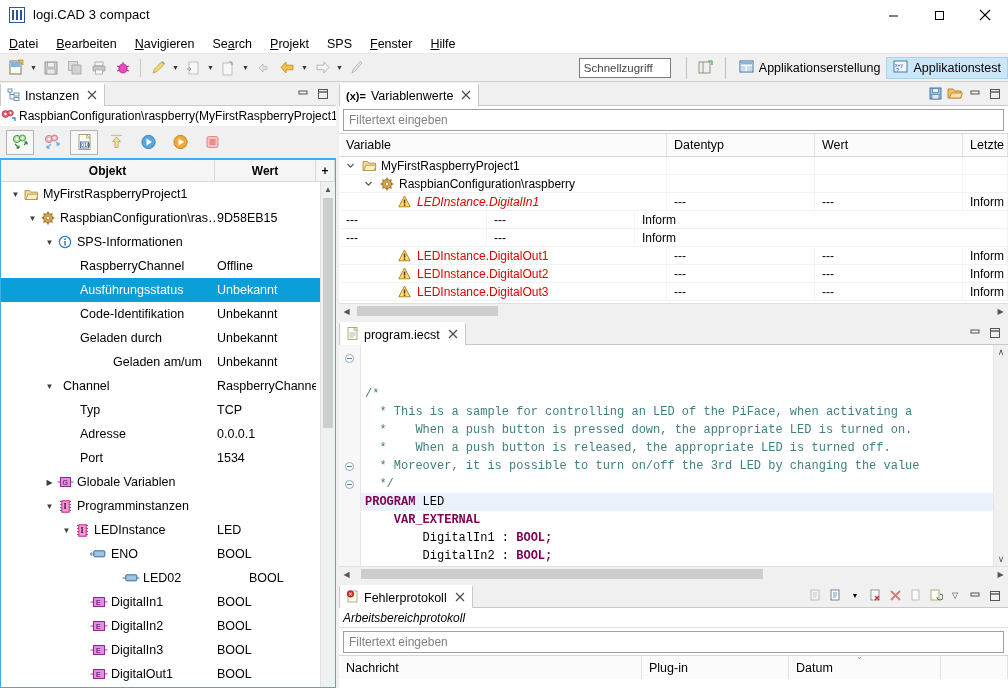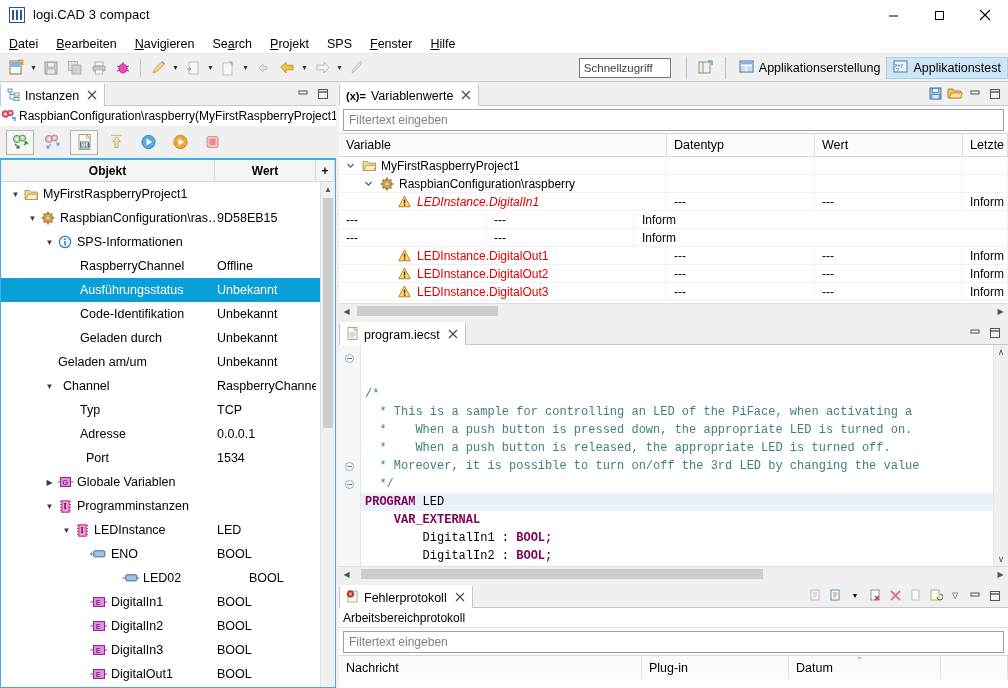--- a/index.html
+++ b/index.html
@@ -246,21 +246,21 @@
   .code .ln { height: 18px; padding-left: 4px; }
   .code .ln.hl { background: #eaf1fb; }
   .cm { color: #3f7f7f; }
   .kw { color: #7f0055; font-weight: bold; }
   .ed-vscroll { width: 15px; flex: 0 0 15px; background: #f0f0f0; border-left:1px solid #e6e6e6;
                 display:flex; flex-direction:column; justify-content:space-between; align-items:center; padding: 2px 0; }
   .ed-vscroll span { font-size: 9px; color:#555; }
 
   
   .err-sub { height: 20px; flex: 0 0 20px; display:flex; align-items:center; padding-left:4px;
-             font-size: 12px; border-bottom: 1px solid #e0e0e0; background:#fff; }
+             font-size: 12px; border-bottom: 1px solid #e0e0e0; background:#fff;font-style:italic; }
   .err-head { height: 24px; flex: 0 0 24px; display:flex; align-items:stretch; background:#fbfbfb;
               border-top:1px solid #d8d8d8; font-size:12.5px; }
 
   .sash-v { width: 3px; flex: 0 0 3px; background: #f0f0f0; }
   .sash-h { height: 3px; flex: 0 0 3px; background: #f0f0f0; }
 </style>
 </head>
 <body>
 
 <div class="app">
@@ -613,21 +613,21 @@
               </div>
               <div class="trow">
                 <div class="tcell-obj" style="padding-left: 59px;">
                   <span class="twist"></span>
                   <span style="width: 4px; flex: 0 0 4px;"></span>
                   <span style="margin-left: 3px;">Geladen durch</span>
                 </div>
                 <div class="tcell-val">Unbekannt</div>
               </div>
               <div class="trow">
-                <div class="tcell-obj" style="padding-left: 37px;">
+                <div class="tcell-obj" style="padding-left: 92px;">
                   <span class="twist"></span>
                   <span style="width: 4px; flex: 0 0 4px;"></span>
                   <span style="margin-left: 3px;">Geladen am/um</span>
                 </div>
                 <div class="tcell-val">Unbekannt</div>
               </div>
               <div class="trow">
                 <div class="tcell-obj" style="padding-left: 42px;">
                   <span class="twist">▼</span>
                   <span style="width: 4px; flex: 0 0 4px;"></span>
@@ -648,21 +648,21 @@
                   <span class="twist"></span>
                   <span style="width: 4px; flex: 0 0 4px;"></span>
                   <span style="margin-left: 3px;">Adresse</span>
                 </div>
                 <div class="tcell-val">0.0.0.1</div>
               </div>
               <div class="trow">
                 <div class="tcell-obj" style="padding-left: 59px;">
                   <span class="twist"></span>
                   <span style="width: 4px; flex: 0 0 4px;"></span>
-                  <span style="margin-left: 9px;">Port</span>
+                  <span style="margin-left: 3px;">Port</span>
                 </div>
                 <div class="tcell-val">1534</div>
               </div>
               <div class="trow">
                 <div class="tcell-obj" style="padding-left: 42px;">
                   <span class="twist">▶</span>
                   <span class="ticon">
                     <svg width="17" height="12" viewBox="0 0 17 12">
                       <line x1="0.5" y1="6" x2="3.5" y2="6" stroke="#b04ab0" stroke-width="1.1"></line>
                       <line x1="13.5" y1="6" x2="16.5" y2="6" stroke="#b04ab0" stroke-width="1.1"></line>

